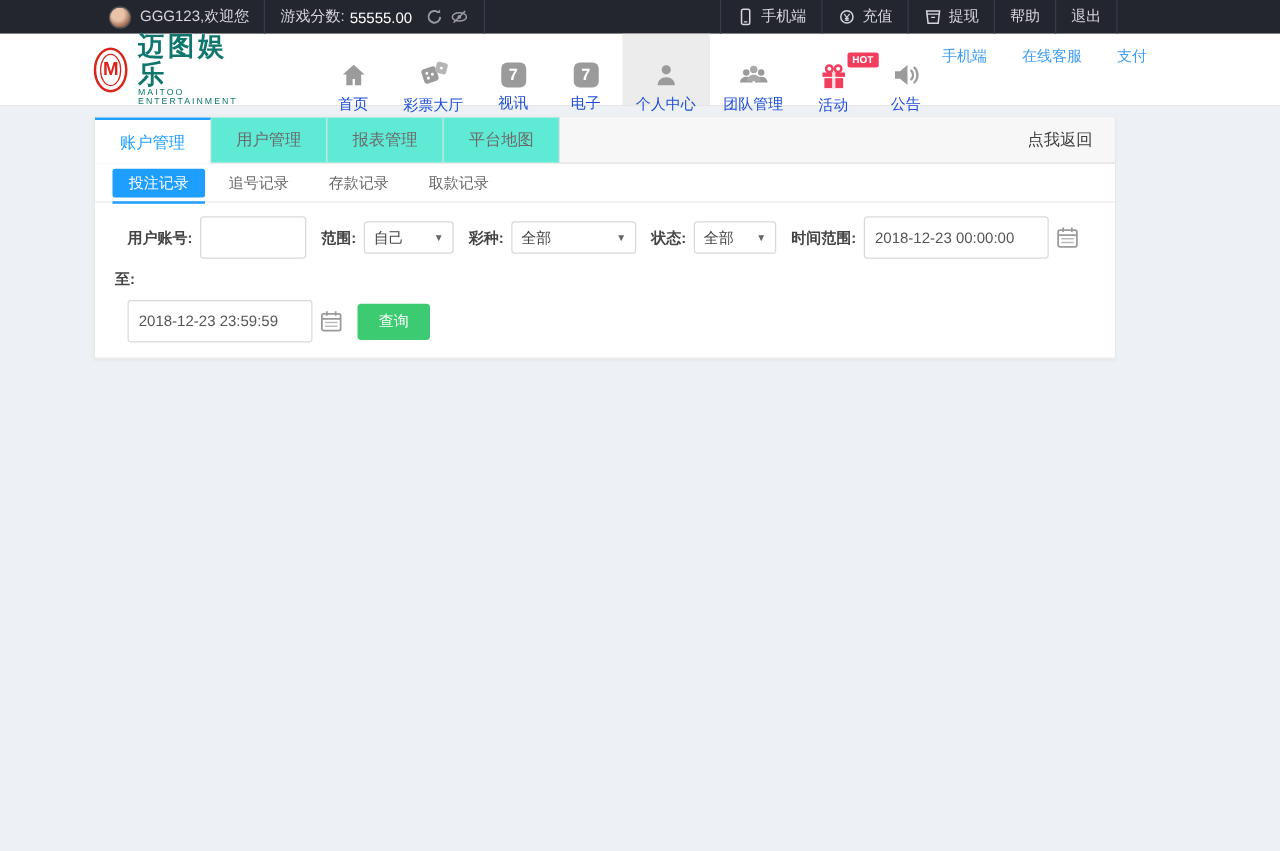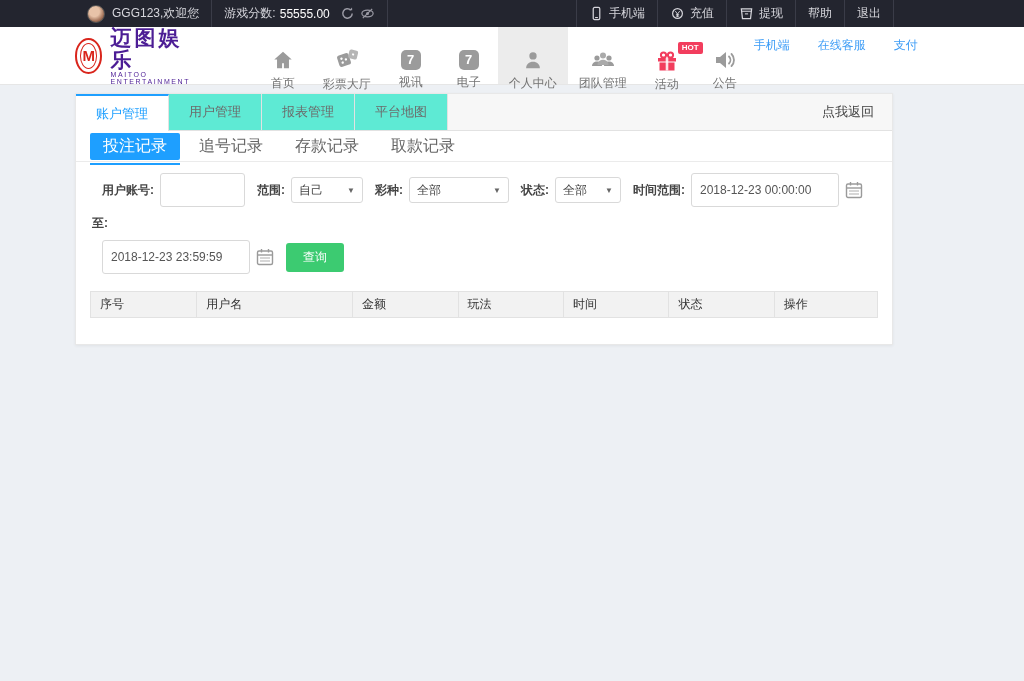--- a/index.html
+++ b/index.html
@@ -20,49 +20,49 @@
   .score-num { color:#ffffff; margin-left:4px; }
   .tb-ico { width:15px; height:15px; margin-right:5px; display:inline-block; }
   .tb-ico svg { width:100%; height:100%; display:block; }
 
   
   .navbar { height:58px; background:#fff; border-bottom:1px solid #e6e6e6; display:flex; align-items:stretch; }
   .brand { display:flex; align-items:center; margin-left:75px; margin-right:55px; }
   .emblem { width:36px; height:36px; border-radius:50%; border:2px solid #d9251c; color:#d9251c;
             display:flex; align-items:center; justify-content:center; font-weight:bold; font-size:15px; position:relative; }
   .emblem::after { content:''; position:absolute; inset:3px; border:1px solid #d9251c; border-radius:50%; }
-  .brand-text { margin-left:8px; color:#4c1d95; }
+  .brand-text { margin-left:8px; color:#0f766e; }
   .brand-title { font-size:21px; font-weight:bold; letter-spacing:3px; line-height:22px; }
   .brand-sub { font-size:7px; letter-spacing:1.6px; }
 
   .nav-items { display:flex; align-items:stretch; }
   .nav-item { display:flex; flex-direction:column; align-items:center; justify-content:center; padding:0 11px; min-width:58px; cursor:pointer; }
   .nav-item.active { background:#ececec; }
   .nav-ico { height:24px; display:flex; align-items:flex-end; justify-content:center; position:relative;margin-top:29px; }
   .nav-ico svg { display:block; }
-  .nav-label { font-size:12px; color:#737373; margin-top:4px; white-space:nowrap; }
+  .nav-label { font-size:12px; color:#1d4ed8; margin-top:4px; white-space:nowrap; }
   .seven-box { width:20px; height:20px; background:#9b9b9b; border-radius:5px; color:#fff; font-size:13px; font-weight:bold;
                display:flex; align-items:center; justify-content:center; }
   .hot-badge { position:absolute; top:-6px; right:-24px; background:#f23d5d; color:#fff; font-size:8px; font-weight:bold;
                padding:1px 4px; border-radius:2px; line-height:10px; }
 
   .nav-links { margin-left:auto; margin-right:140px; padding-top:10px; display:flex; gap:28px; }
   .nav-links a { color:#3e9df6; font-size:12px; text-decoration:none; cursor:pointer; white-space:nowrap; }
 
   
   .panel { width:818px; margin:8px 0 0 75px; background:#fff; border:1px solid #e8e8e8; box-shadow:0 1px 3px rgba(0,0,0,.06); }
 
   .tabbar { display:flex; align-items:stretch; background:#f7f7f7; border-bottom:1px solid #e2e2e2; height:37px; }
   .tab { padding:0 20px; font-size:13px; color:#6b6b6b; display:flex; align-items:center; border-right:1px solid #e2e2e2; cursor:pointer; background:#5eead4; }
   .tab.blue { color:#1E9FFF; background:#fff; border-top:2px solid #1E9FFF; }
   .tab.active { margin-bottom:-1px; background:#fff;justify-content:flex-end; }
   .back-link { margin-left:auto; padding-right:18px; font-size:13px; color:#404040; display:flex; align-items:center; cursor:pointer; }
 
   .subtabs { display:flex; align-items:center; padding:0 14px; height:31px; border-bottom:1px solid #ebebeb; }
-  .subtab { position:relative; font-size:16px; color:#666; padding:3px 13px; margin-right:6px; cursor:pointer; border-radius:2px; }
+  .subtab { position:relative; font-size:12px; color:#666; padding:3px 13px; margin-right:6px; cursor:pointer; border-radius:2px; }
   .subtab.active { background:#1E9FFF; color:#fff; }
   .subtab.active::after { content:''; position:absolute; left:0; right:0; bottom:-5px; height:2px; background:#1E9FFF; }
 
   .filter { padding:11px 14px 4px 14px; display:flex; flex-wrap:wrap; align-items:center; font-size:12px; }
   .f-label { font-weight:bold; color:#444; margin:0 6px 8px 12px; white-space:nowrap; }
   .f-label:first-child { margin-left:12px; }
   .txt { height:26px; border:1px solid #d9d9d9; border-radius:3px; font-size:12px; color:#555; padding:16px 8px; margin-bottom:8px;
          font-family:"Liberation Sans","DejaVu Sans",sans-serif; outline:none; }
   .txt.account { width:85px; }
   .txt.date { width:148px; }
@@ -322,37 +322,15 @@
             <line x1="1.5" y1="7" x2="16.5" y2="7" stroke="#9a9a9a" stroke-width="1.4"></line>
             <line x1="5.5" y1="1" x2="5.5" y2="4.5" stroke="#9a9a9a" stroke-width="1.4"></line>
             <line x1="12.5" y1="1" x2="12.5" y2="4.5" stroke="#9a9a9a" stroke-width="1.4"></line>
             <line x1="4" y1="10" x2="14" y2="10" stroke="#bbb" stroke-width="1.2"></line>
             <line x1="4" y1="13" x2="14" y2="13" stroke="#bbb" stroke-width="1.2"></line>
           </svg>
       </span>
       <button class="btn-search">查询</button>
     </div>
 
-    <table class="rec-table">
-      <colgroup>
-        <col style="width:13.5%">
-          <col style="width:19.8%">
-          <col style="width:13.4%">
-          <col style="width:13.4%">
-        <col style="width:13.4%">
-          <col style="width:13.4%">
-          <col style="width:13.1%">
-      </colgroup>
-      <thead>
-        <tr>
-          <th>序号</th>
-          <th>用户名</th>
-          <th>金额</th>
-          <th>玩法</th>
-          <th>时间</th>
-          <th>状态</th>
-          <th>操作</th>
-        </tr>
-      </thead>
-    </table>
 
   </div>
 </div>
 
 </body></html>

